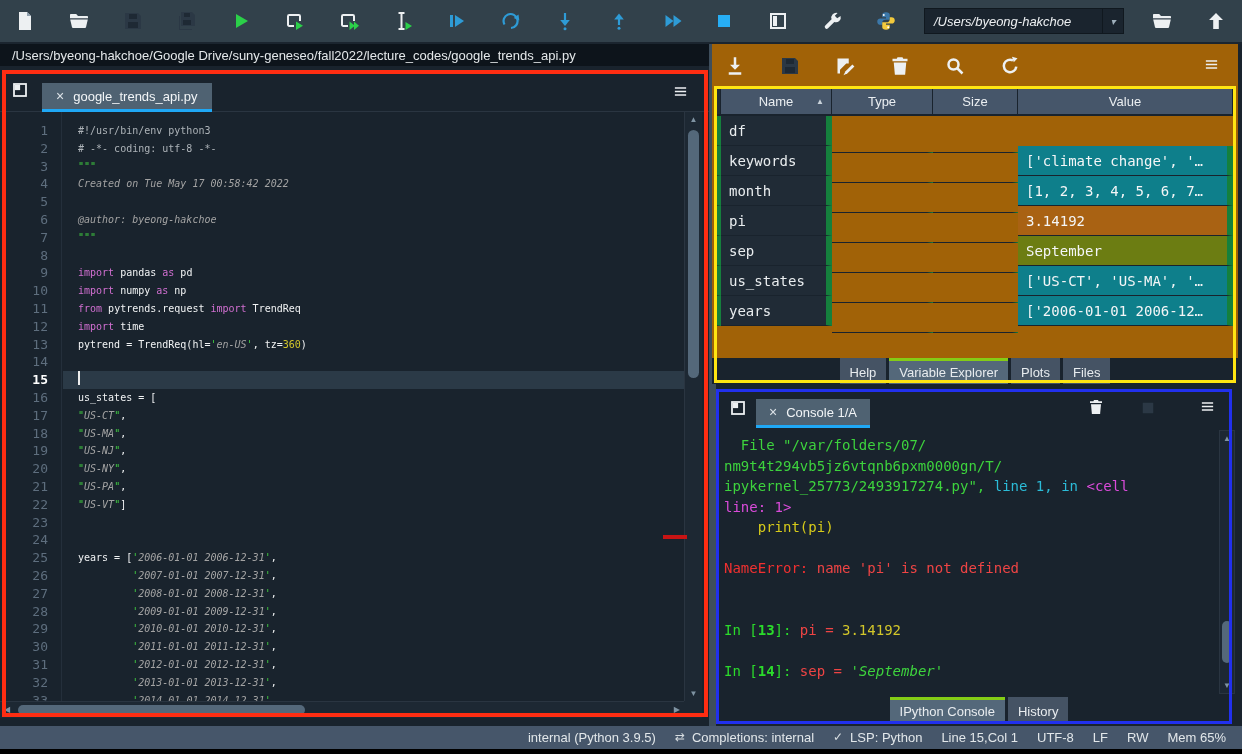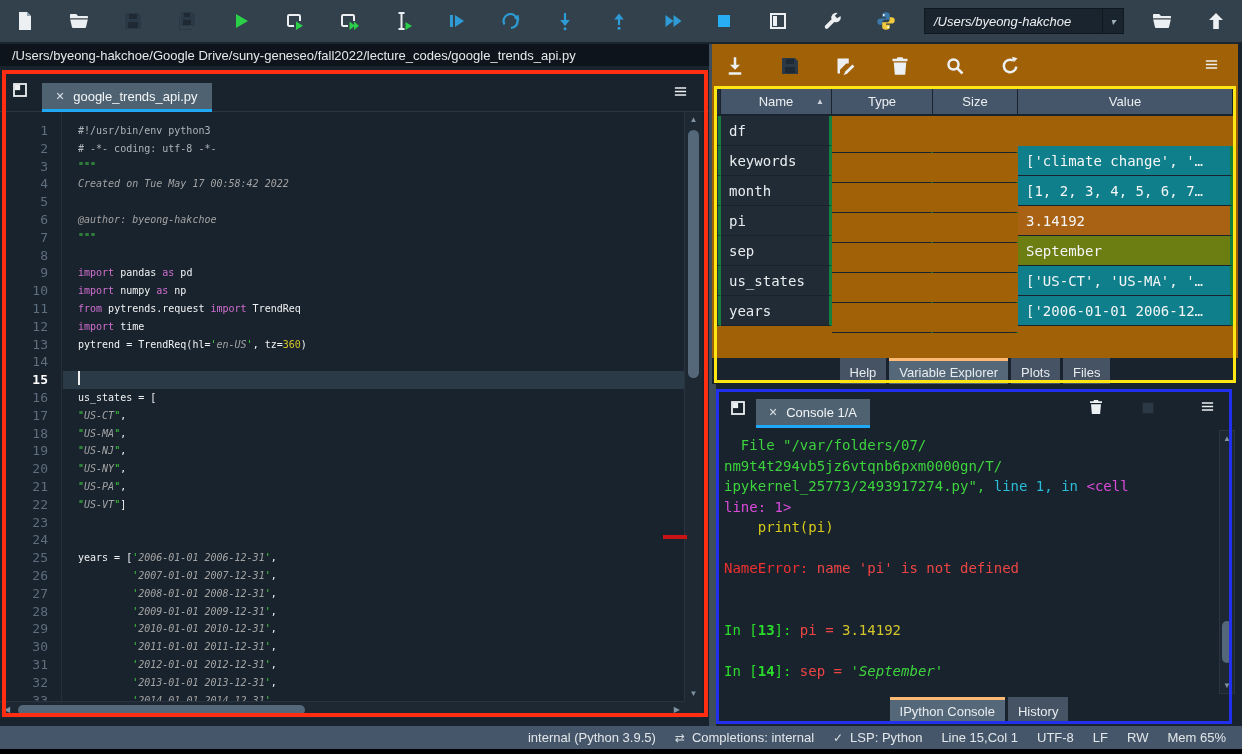--- a/index.html
+++ b/index.html
@@ -72,30 +72,30 @@
   .vx-opt{position:absolute;right:16px;top:13px;width:18px;height:18px;}
   .vx-opt svg{width:15px;height:15px;}
   .vx-table{position:absolute;left:2px;top:44px;right:5px;font-family:"DejaVu Sans Mono",monospace;font-size:14px;}
   .vx-head{display:flex;height:28px;font-family:"Liberation Sans",sans-serif;font-size:13px;color:#EAEEF1;}
   .vx-head>div{background:#46566A;display:flex;align-items:center;justify-content:center;
                border-right:1px solid #19232D;border-bottom:2px solid #19232D;box-sizing:border-box;position:relative;}
   .vx-head .h-idx{background:#222D38;}
   .sort-arrow{position:absolute;right:7px;font-size:8px;color:#C9D2DA;}
   .c-idx{width:7px;} .c-name{width:111px;} .c-type{width:101px;} .c-size{width:85px;} .c-val{flex:1;}
   .vx-row{display:flex;height:30px;}
-  .vx-row>div{display:flex;align-items:center;border-right:3px solid #15803d;border-bottom:1px solid #19232D;
+  .vx-row>div{display:flex;align-items:center;border-right:6px solid #15803d;border-bottom:1px solid #19232D;
               box-sizing:border-box;padding-left:8px;white-space:nowrap;overflow:hidden;}
   .vx-row .d-idx{padding-left:0;background:#222D38;}
   .vx-row .d-name{background:#202B36;color:#E9EDEF;}
   .vx-row .d-type,.vx-row .d-size{background:#2A3643;color:#E9EDEF;margin-top:36px;}
   .vx-row .d-val{color:#F4F6F7;}
   .pane-tabs{position:absolute;left:0;right:0;bottom:0;height:26px;display:flex;justify-content:center;gap:3px;background:#19232D;}
   .pane-tabs .tab{height:26px;box-sizing:border-box;padding:0 10px;display:flex;align-items:center;font-size:13px;
                   color:#E8ECEF;background:#455364;border-top:3px solid transparent;}
-  .pane-tabs .tab.selected{background:#54687A;border-top:3px solid #fdba74;}
+  .pane-tabs .tab.selected{background:#54687A;border-top:3px solid #84cc16;}
   .vx-tabs{margin-left:0;}
 
   
   .cs-pane{position:absolute;left:716px;top:384px;width:526px;height:342px;background:#19232D;}
   .cs-tabbar{position:absolute;left:0;top:0;right:0;height:46px;}
   .cs-browse{position:absolute;left:14px;top:16px;width:18px;height:18px;}
   .cs-browse svg{width:16px;height:16px;}
   .cs-tab{position:absolute;left:40px;top:15px;height:29px;background:#4F6272;display:flex;align-items:center;gap:9px;
           padding:0 13px;font-size:13px;color:#F2F5F7;border-bottom:3px solid #1FA8F5;box-sizing:border-box;}
   .cs-trash{position:absolute;left:372px;top:15px;width:18px;height:18px;}
@@ -111,21 +111,21 @@
   .ck-cy{color:#2BBCD8;} .ck-mg{color:#DA4BDA;} .ck-y{color:#D6CA1A;} .ck-r{color:#F03030;} .ck-w{color:#ef4444;}
   .ck-num{color:#D2C62A;}
   .cs-vsb{position:absolute;right:7px;top:46px;width:16px;bottom:32px;background:#1D2833;border:1px solid #2A3541;box-sizing:border-box;}
   .cs-vsb .vsb-thumb{top:190px;height:42px;left:2px;right:2px;border-radius:6px;}
   .cs-tabs{bottom:3px;}
 
   
   .statusbar{position:absolute;left:0;top:726px;width:1242px;height:23px;background:#46566A;display:flex;
              align-items:center;justify-content:flex-end;gap:19px;padding-right:16px;box-sizing:border-box;
              font-size:13px;color:#E2E7EA;}
-  .st-item{display:flex;align-items:center;gap:7px;white-space:nowrap;}
+  .st-item{display:flex;align-items:flex-start;gap:7px;white-space:nowrap;}
   .st-icon{font-size:12px;color:#D6DCE0;}
   .black-strip{position:absolute;left:0;top:749px;width:1242px;height:5px;background:#000;}
 
   
   .ann{position:absolute;box-sizing:border-box;pointer-events:none;z-index:50;}
   .ann-red{left:2px;top:70px;width:706px;height:647px;border:4px solid #FF2D12;}
   .ann-yellow{left:714px;top:86px;width:522px;height:297px;border:3px solid #FFE512;}
   .ann-blue{left:716px;top:389px;width:516px;height:335px;border:3px solid #2130EE;}
   .ann-dash{left:663px;top:535px;width:24px;height:4px;background:#C81414;}
 </style>

